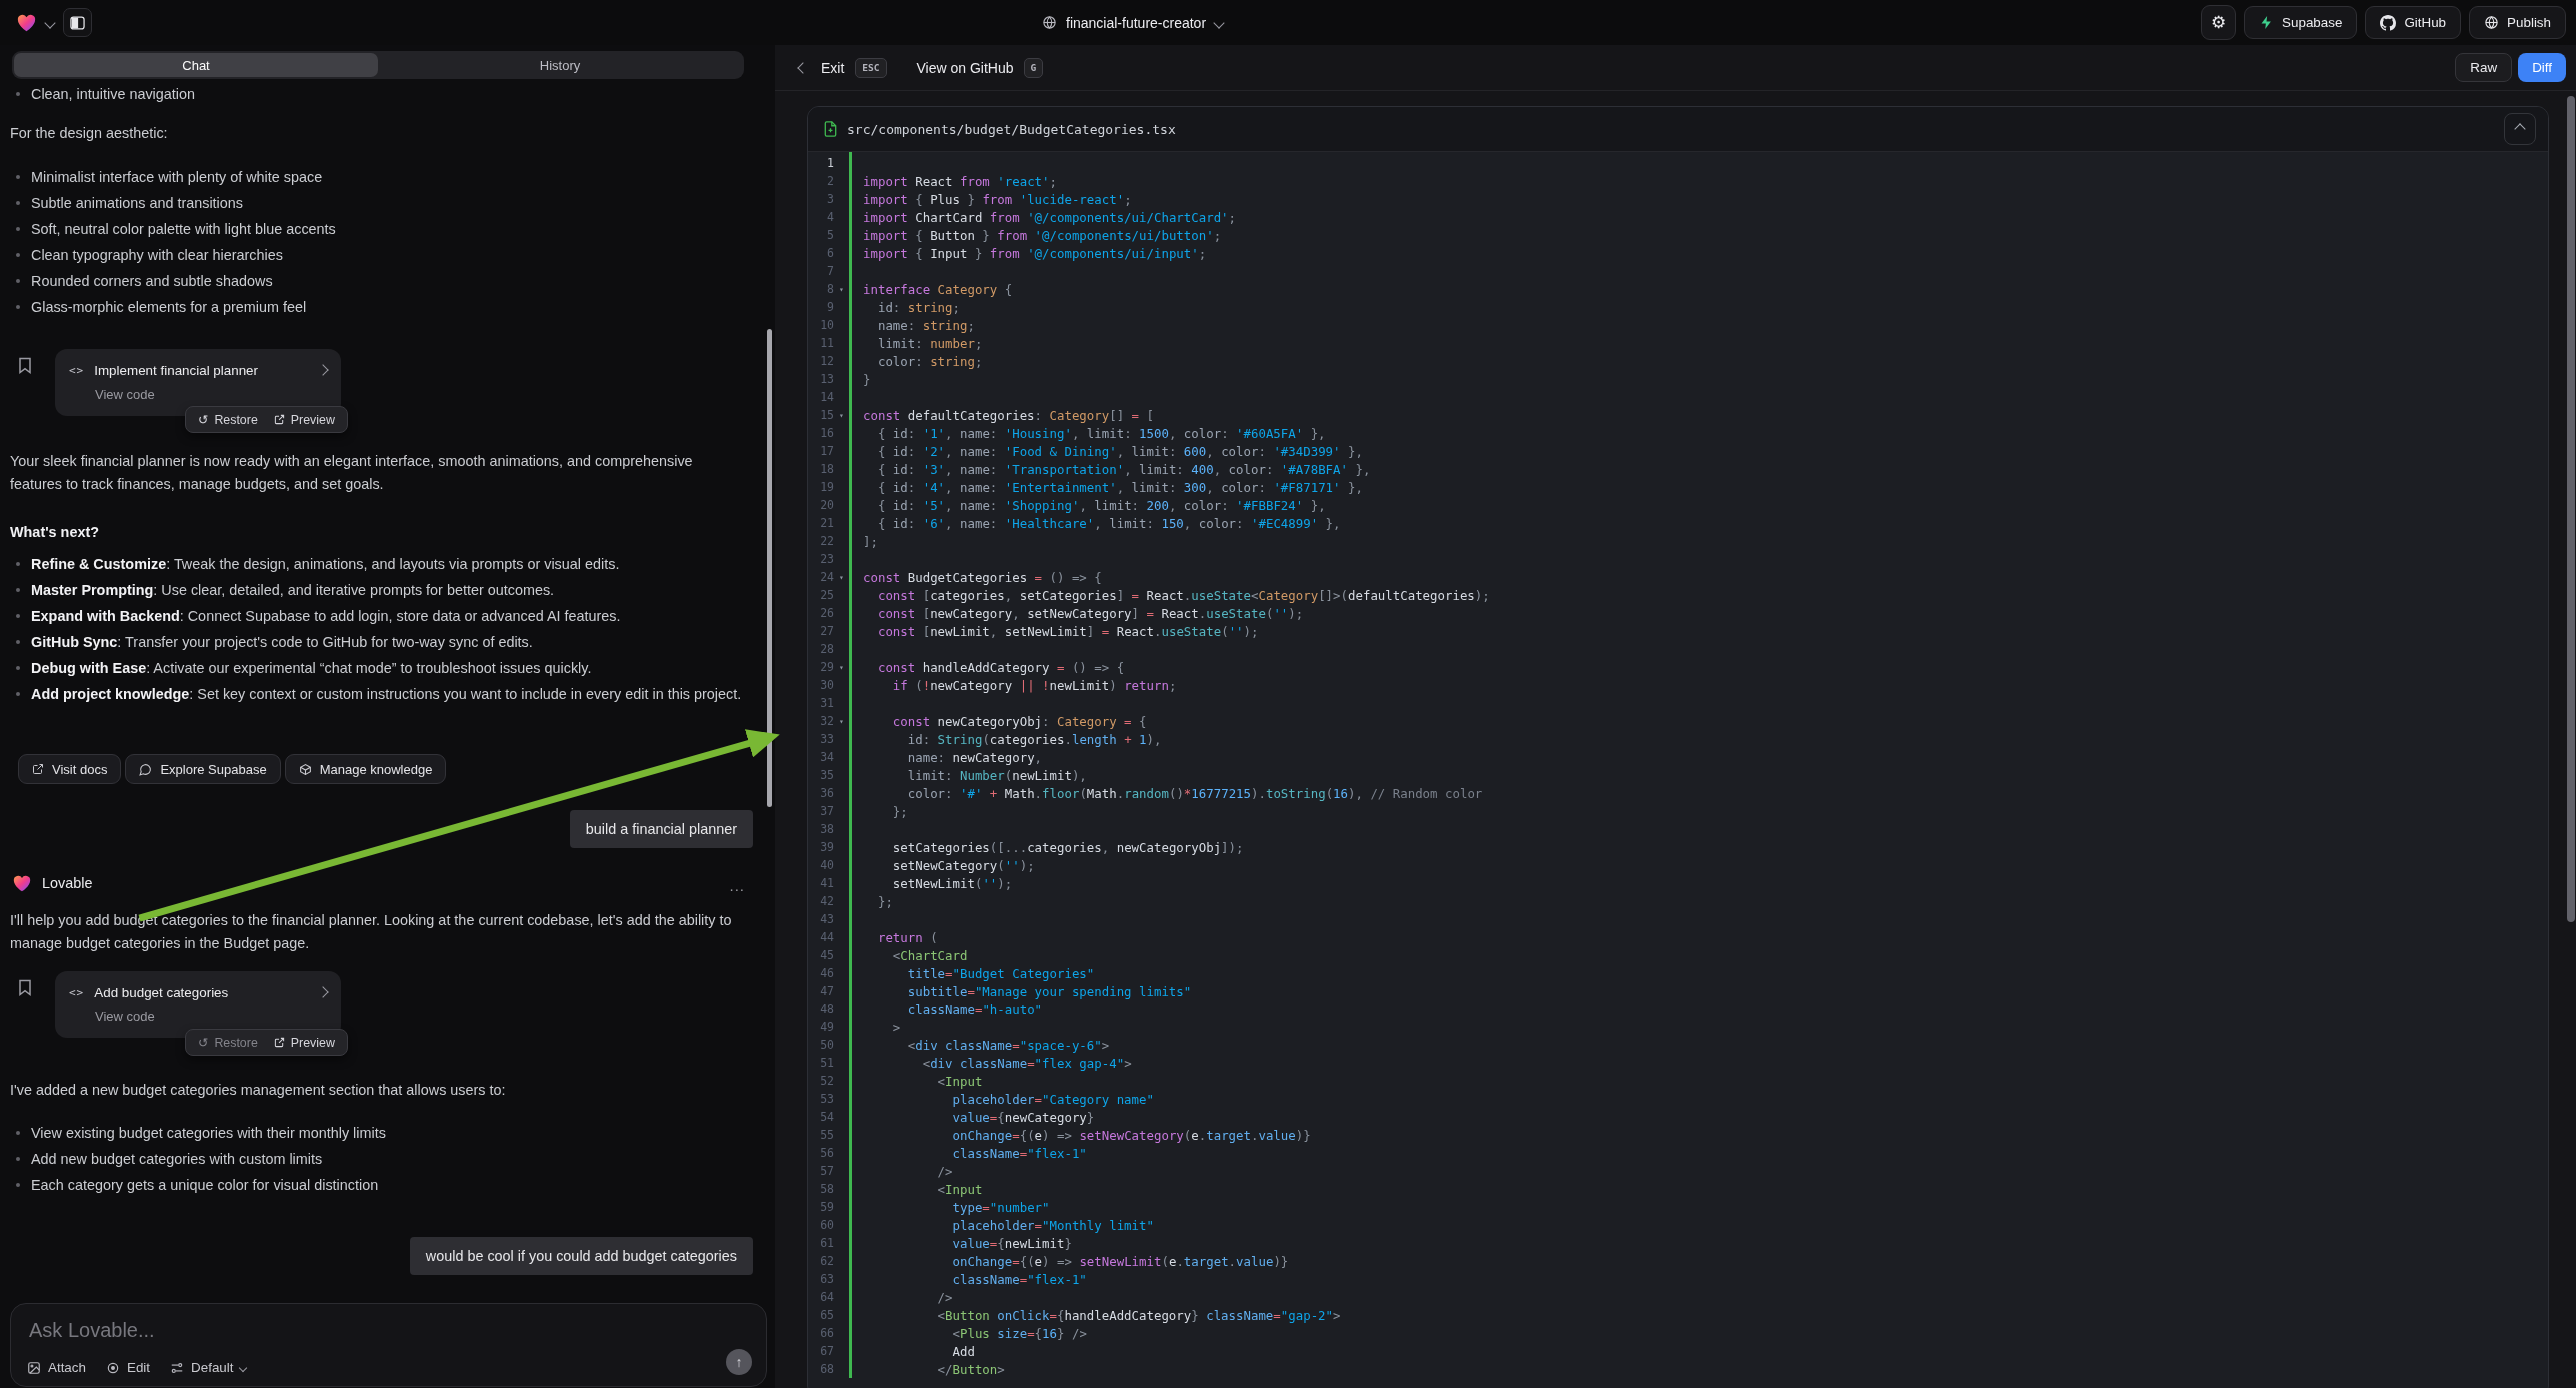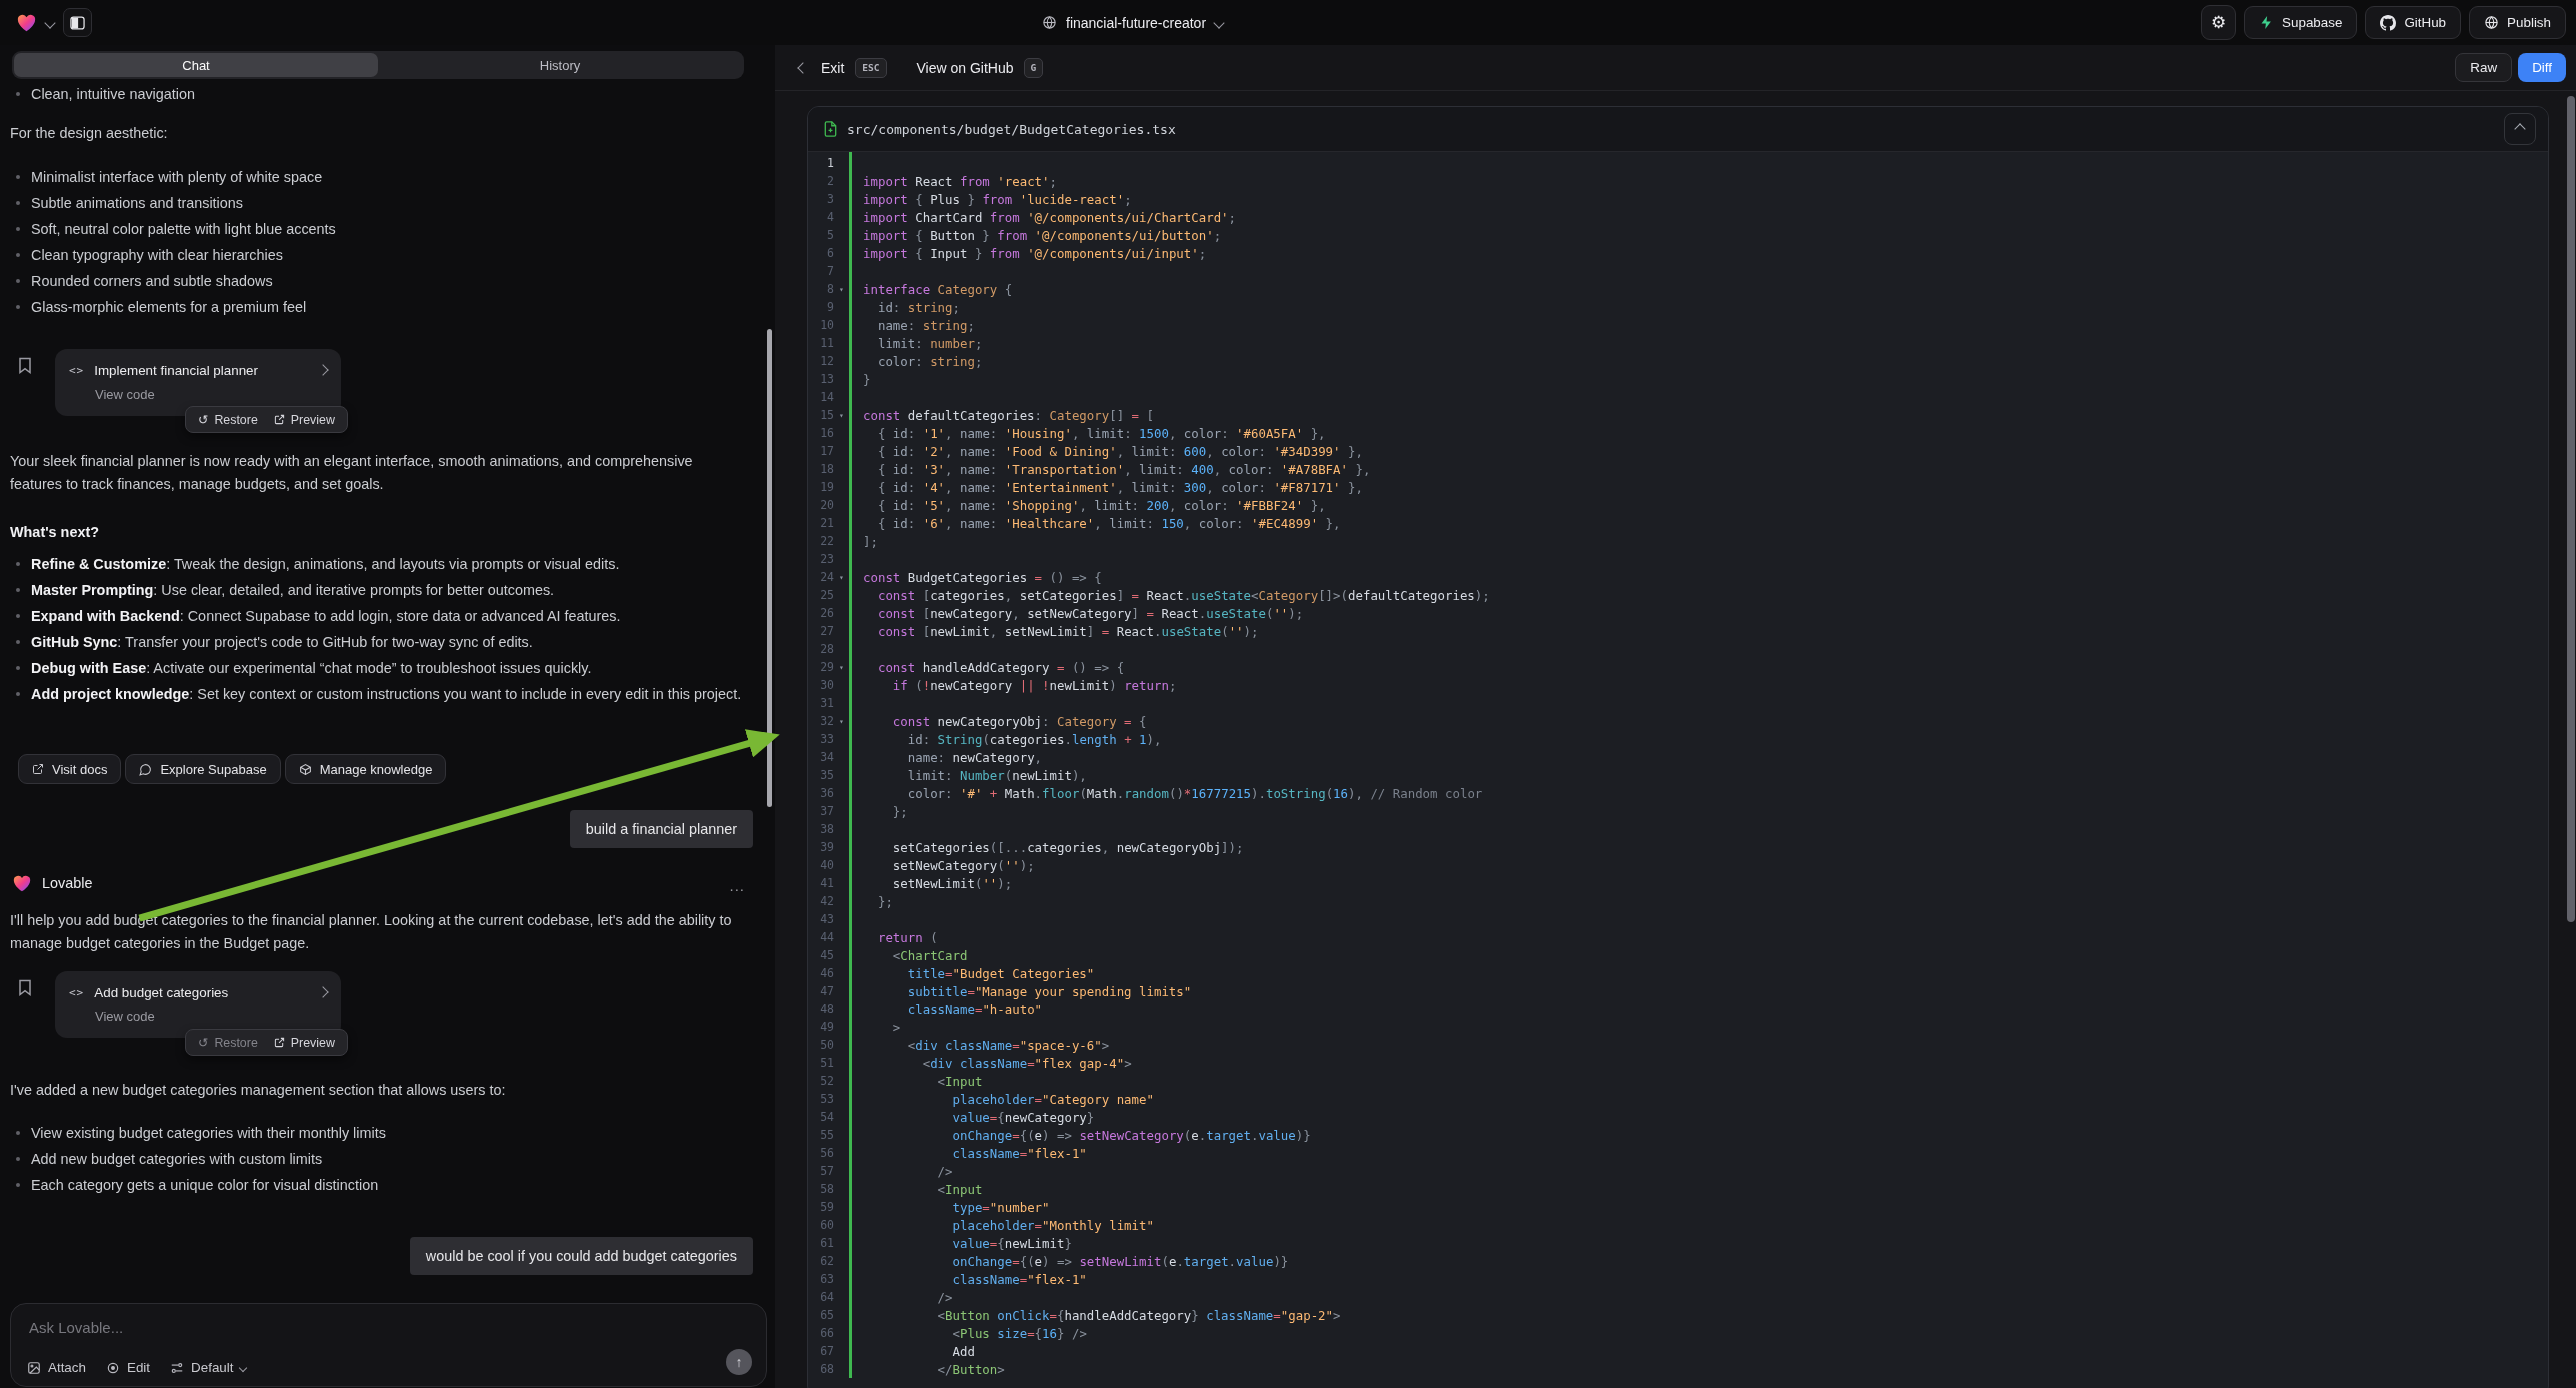--- a/index.html
+++ b/index.html
@@ -65,21 +65,21 @@
   .bubble{position:absolute;right:22px;background:#2e2e33;border-radius:4px;padding:11px 16px;
           font-size:14.4px;color:#e7e7ea;white-space:nowrap;}
 
   .lov-head{position:absolute;left:12px;display:flex;align-items:center;gap:10px;}
   .lov-name{font-size:14.4px;color:#ececef;}
   .more{position:absolute;right:30px;color:#9a9aa1;font-size:15px;letter-spacing:1px;cursor:pointer;}
 
   #composer{position:absolute;left:10px;right:8px;top:1258px;height:84px;background:#141417;
             border:1px solid #2c2c31;border-radius:16px;box-sizing:border-box;padding:14px 16px;}
   #composer input{width:95%;background:transparent;border:none;outline:none;color:#e5e5e8;
-                  font-size:15px;font-family:"Liberation Sans",sans-serif;}
+                  font-size:20px;font-family:"Liberation Sans",sans-serif;}
   #composer input::placeholder{color:#77777e;}
   .comp-row{position:absolute;left:16px;bottom:11px;display:flex;align-items:center;gap:20px;
             font-size:13.4px;color:#c9c9cf;}
   .comp-item{display:flex;align-items:center;gap:7px;cursor:pointer;}
   .send-btn{position:absolute;right:14px;bottom:11px;width:26px;height:26px;border-radius:50%;
             background:#55555c;display:flex;align-items:center;justify-content:center;
             color:#d6d6db;font-size:14px;cursor:pointer;}
 
   #chat-scrollbar{position:absolute;right:3px;top:284px;width:5px;height:478px;border-radius:3px;
                   background:#a7a7ad;}
@@ -108,21 +108,21 @@
                 background:transparent;}
 
   #codebody{position:relative;padding-top:2px;}
   #codebody::before{content:"";position:absolute;left:41px;top:0;bottom:0;width:3px;background:#3fb950;}
   .crow{display:flex;height:18px;align-items:center;font-family:"DejaVu Sans Mono",monospace;
         font-size:12.4px;}
   .ln{width:26px;text-align:right;color:#596070;font-size:11.5px;flex:none;}
   .ln.cur{color:#c9ced6;}
   .fold{width:15px;text-align:center;color:#8b93a0;font-size:8px;flex:none;}
   .cline{white-space:pre;padding-left:14px;}
-  .tk-k{color:#c678dd;} .tk-t{color:#d19a66;} .tk-s{color:#fdba74;} .tk-n{color:#5cb3fa;}
+  .tk-k{color:#c678dd;} .tk-t{color:#d19a66;} .tk-s{color:#0ea5e9;} .tk-n{color:#5cb3fa;}
   .tk-p{color:#8a929d;} .tk-i{color:#d7dce4;} .tk-pr{color:#9aa4b2;} .tk-o{color:#e06c75;}
   .tk-m{color:#56b6c2;} .tk-c{color:#7a818c;} .tk-g{color:#8cc675;} .tk-b{color:#61afef;}
   .tk-f{color:#c678dd;}
 
   #win-scrollbar{position:absolute;right:1px;top:96px;width:8px;height:826px;border-radius:4px;
                  background:#62626a;}
 
   #arrow-svg{position:absolute;left:0;top:0;width:2576px;height:1388px;pointer-events:none;z-index:60;}
 
   svg.ic{display:block;}

